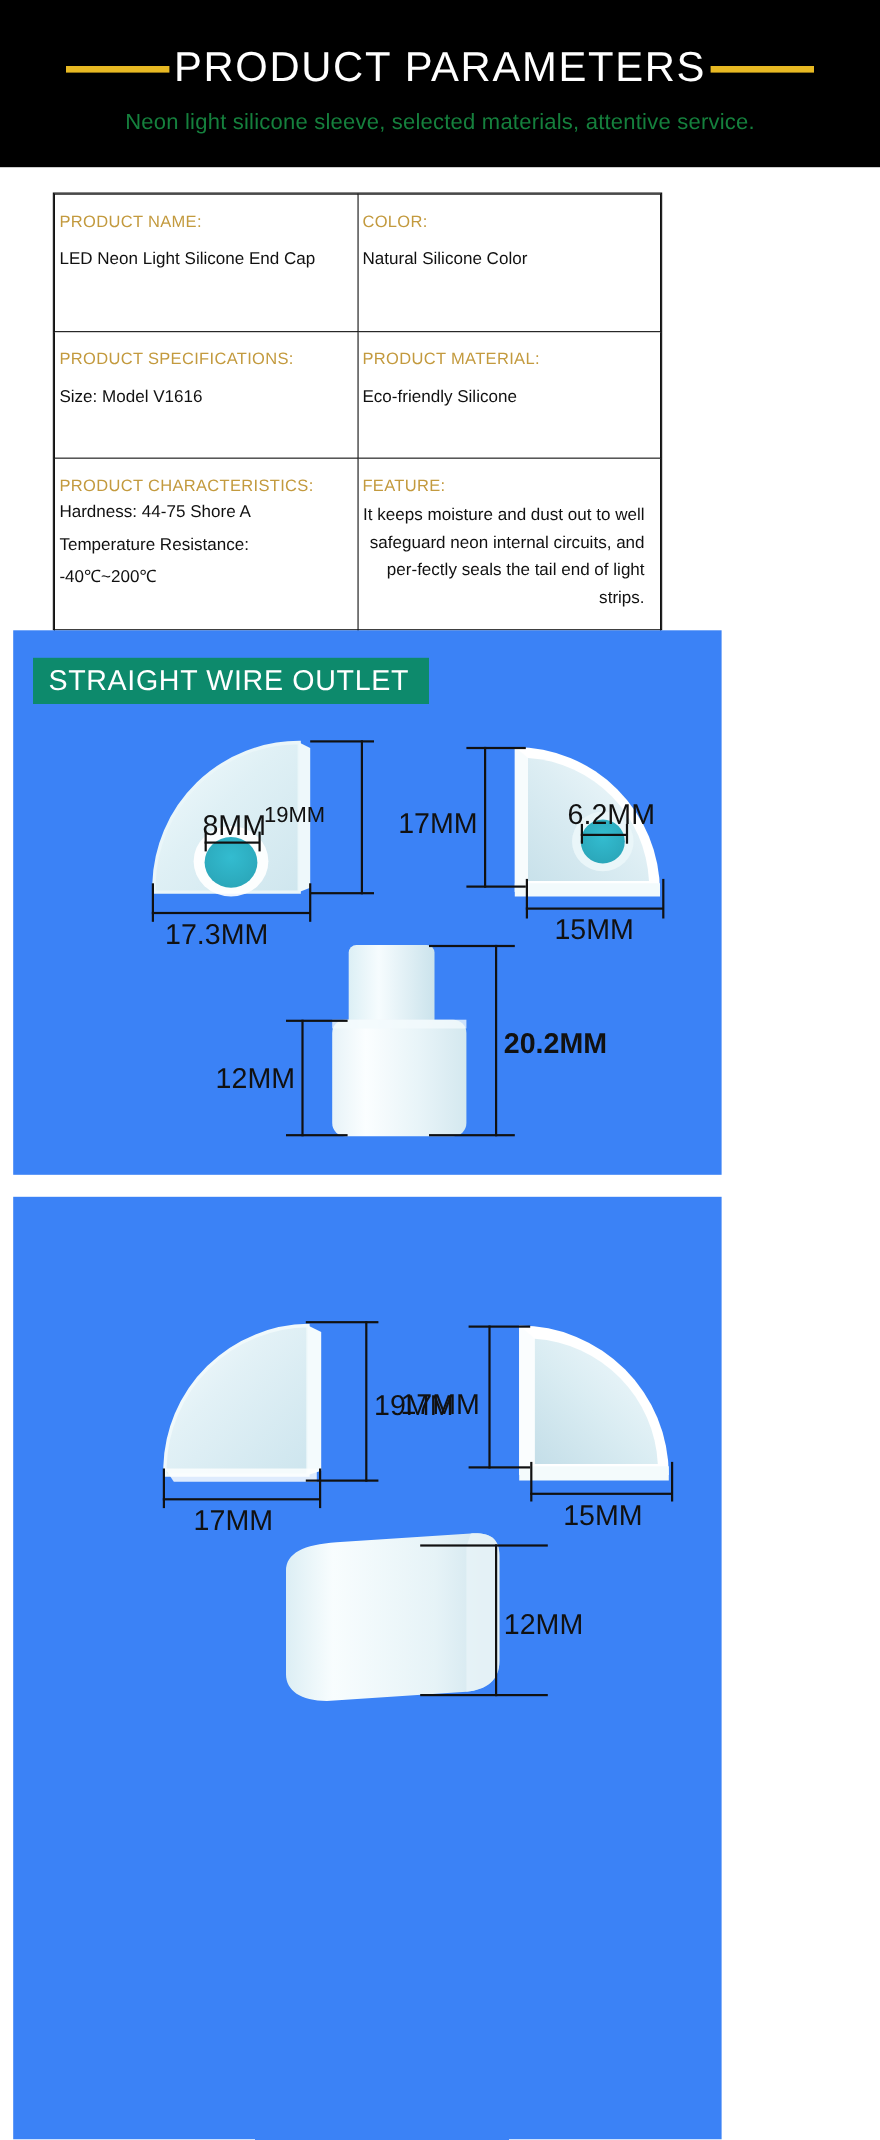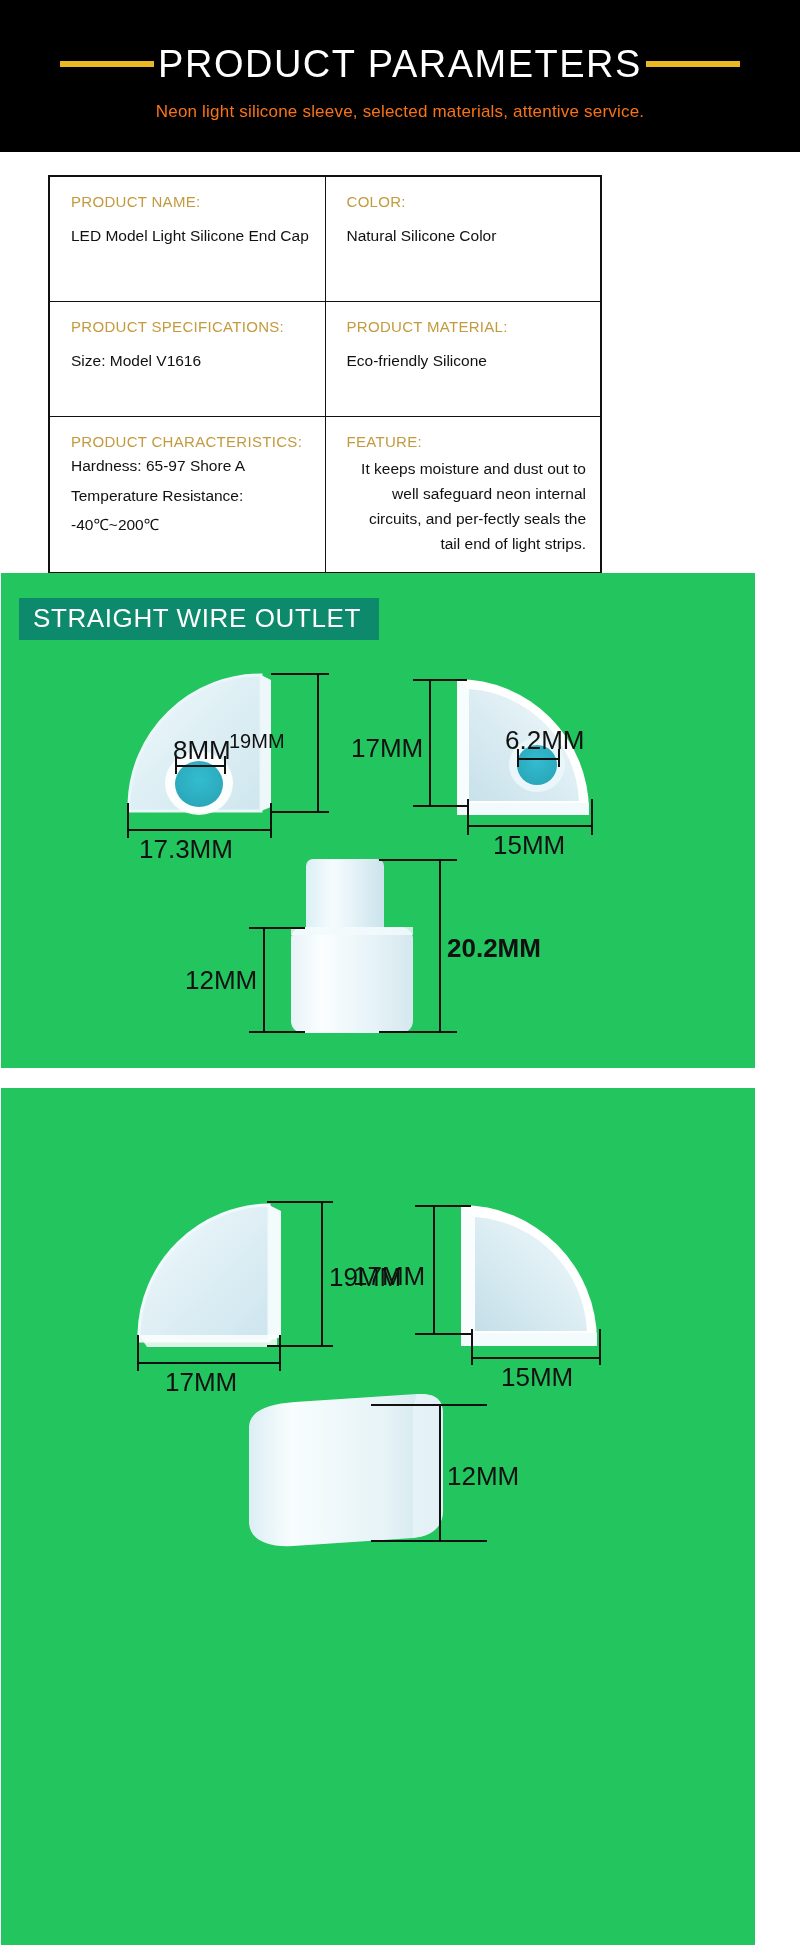--- a/index.html
+++ b/index.html
@@ -16,52 +16,52 @@
     background:#000000;
     display:flex; flex-direction:column; align-items:center; justify-content:center;
   }
   .title-row{ display:flex; align-items:center; gap:4px; margin-top:12px; }
   .title-rule{ width:94px; height:6px; background:#e8b923; }
   .main-title{
     color:#ffffff; font-size:38px; letter-spacing:1.5px; font-weight:400;
     white-space:nowrap;
   }
   .sub-title{
-    color:#f97316; font-size:17px; margin-top:16px; letter-spacing:.2px;
+    color:#15803d; font-size:20px; margin-top:16px; letter-spacing:.2px;
     white-space:nowrap;
   }
 
   
   .spec-wrap{
     position:absolute; left:48px; top:175px; width:554px; height:398px;
     background:#ffffff;
     border:1.6px solid #111;
   }
   .spec-table{ width:100%; height:100%; border-collapse:collapse; table-layout:fixed; }
   .spec-table td{
     border:1.3px solid #111; vertical-align:top;
-    padding:16px 14px 10px 21px;
+    padding:16px 14px 10px 4px;
   }
   .spec-table tr:nth-child(1) td{ height:125px; }
   .spec-table tr:nth-child(2) td{ height:115px; }
   .spec-table tr:nth-child(3) td{ height:158px; }
   .cell-label{
     color:#c39a3e; font-size:15px; letter-spacing:.3px; white-space:nowrap;
     margin-bottom:16px; display:block;
   }
   .cell-value{
     color:#111; font-size:15.5px; line-height:1.33; display:block;
     white-space:nowrap;
   }
   .cell-value.wrap{ white-space:normal; line-height:1.62;text-align:right; }
   .cell-label.tight{ margin-bottom:6px; }
 
   
   .teal{
-    position:absolute; left:1px; width:754px; background:#22c55e;
+    position:absolute; left:12px; width:644px; background:#3b82f6;
   }
   #sec-straight{ top:573px; height:495px; }
   #sec-endplug { top:1088px; height:857px; }
 
   .badge{
     position:absolute; background:#0d8a6c; color:#ffffff;
     font-size:26px; letter-spacing:.6px; padding:7px 18px 9px 14px;
     white-space:nowrap; line-height:1;
   }
 
@@ -87,41 +87,41 @@
   </div>
   <div class="sub-title">Neon light silicone sleeve, selected materials, attentive service.</div>
 </div>
 
 <div class="spec-wrap">
   <table class="spec-table">
     <tbody>
         <tr>
       <td>
         <span class="cell-label">PRODUCT NAME:</span>
-        <span class="cell-value">LED Model Light Silicone End Cap</span>
+        <span class="cell-value">LED Neon Light Silicone End Cap</span>
       </td>
       <td>
         <span class="cell-label">COLOR:</span>
         <span class="cell-value">Natural Silicone Color</span>
       </td>
     </tr>
     <tr>
       <td>
         <span class="cell-label">PRODUCT SPECIFICATIONS:</span>
         <span class="cell-value">Size: Model V1616</span>
       </td>
       <td>
         <span class="cell-label">PRODUCT MATERIAL:</span>
         <span class="cell-value">Eco-friendly Silicone</span>
       </td>
     </tr>
     <tr>
       <td>
         <span class="cell-label tight">PRODUCT CHARACTERISTICS:</span>
-        <span class="cell-value">Hardness: 65-97 Shore A</span>
+        <span class="cell-value">Hardness: 44-75 Shore A</span>
         <span class="cell-value" style="margin-top:9px">Temperature Resistance:</span>
         <span class="cell-value" style="margin-top:9px">-40℃~200℃</span>
       </td>
       <td>
         <span class="cell-label tight">FEATURE:</span>
         <span class="cell-value wrap">It keeps moisture and dust out to well safeguard neon internal circuits, and per-fectly seals the tail end of light strips.</span>
       </td>
     </tr>
   </tbody>
     </table>

